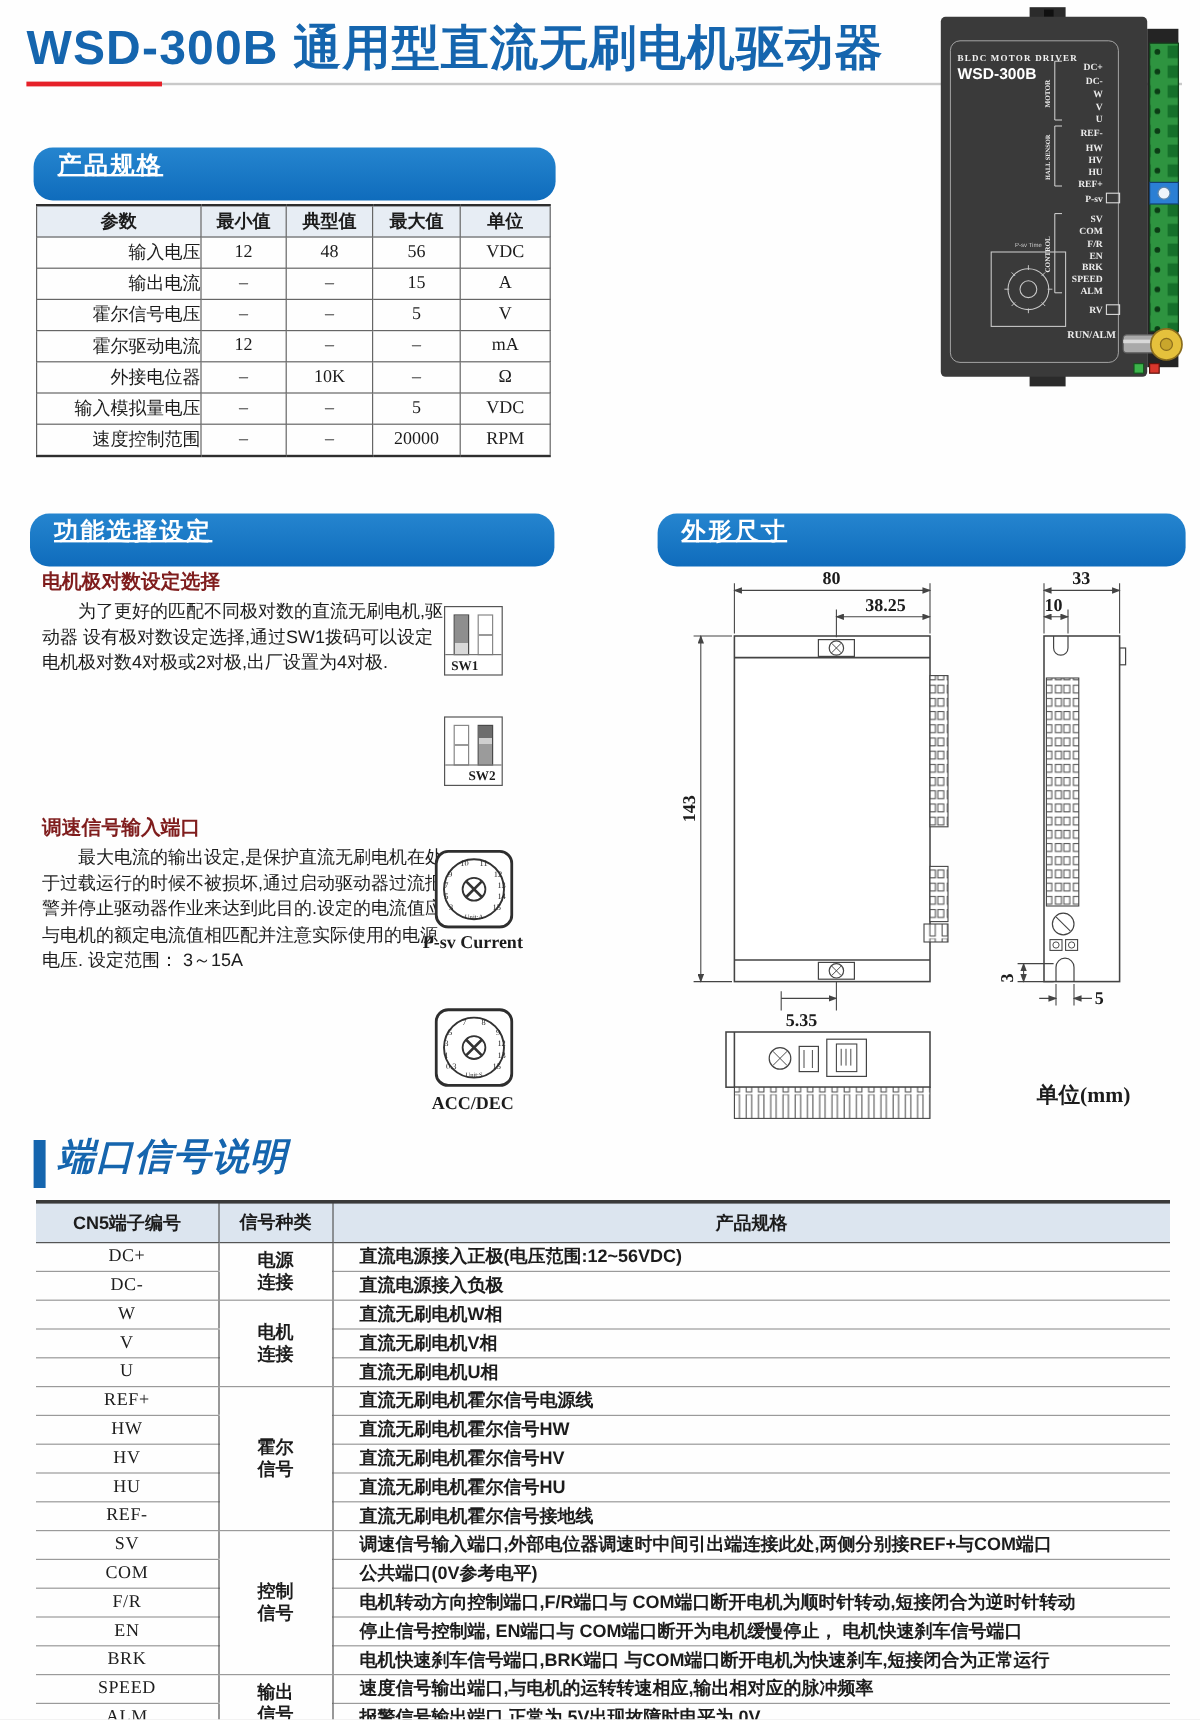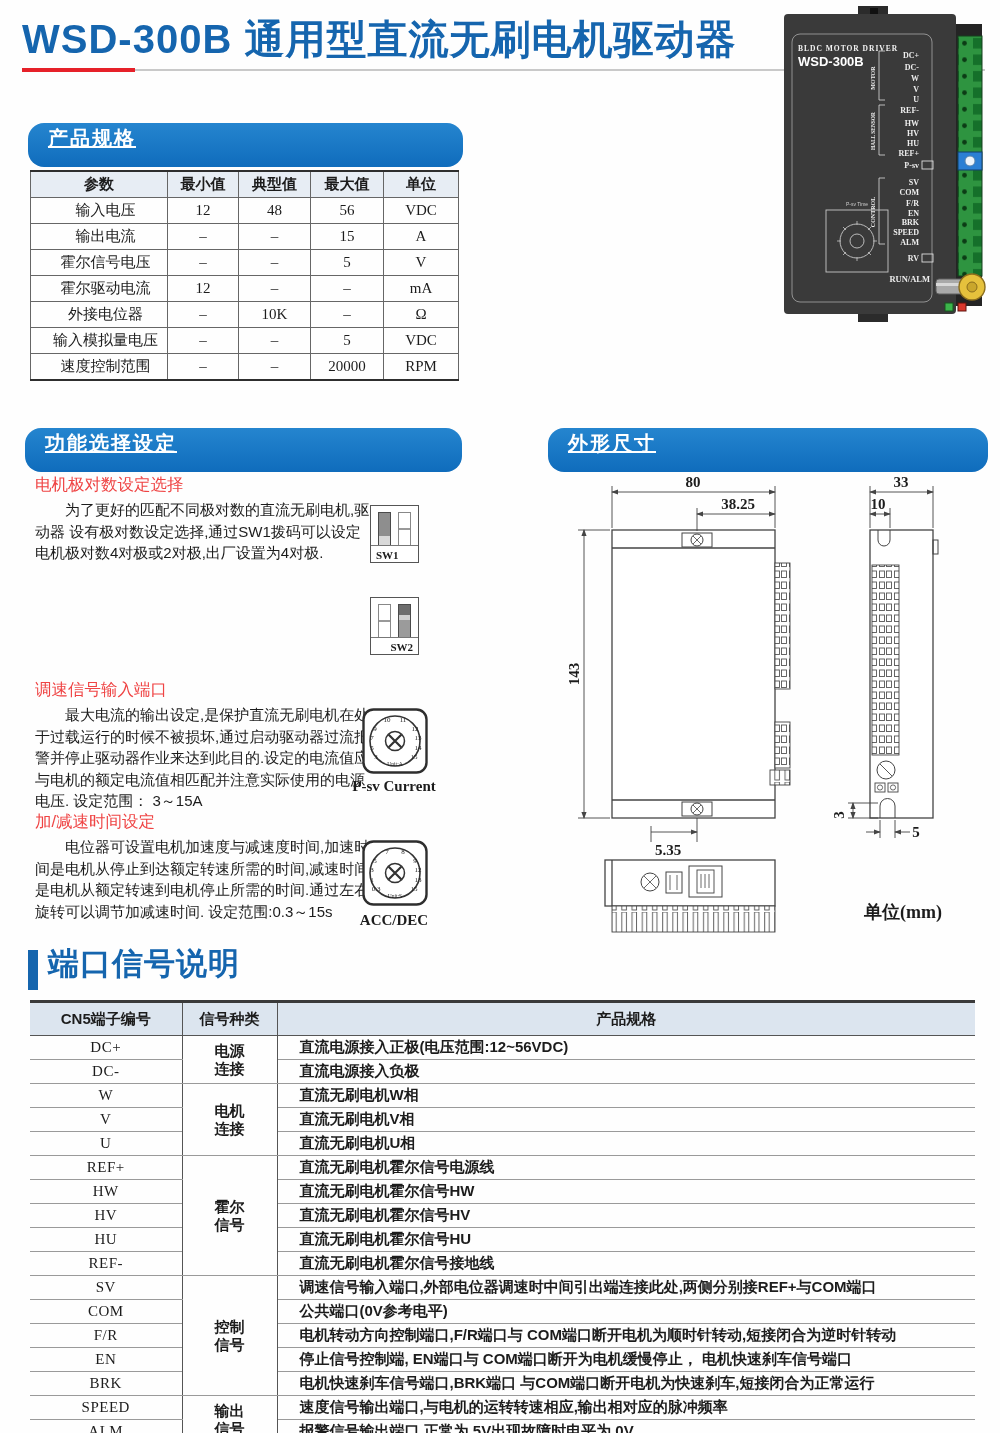--- a/index.html
+++ b/index.html
@@ -20,27 +20,27 @@
   .pill.spec{left:28px;top:123px;width:435px;}
   .pill.func{left:25px;top:428px;width:437px;}
   .pill.dim{left:548px;top:428px;width:440px;}
 
   
   .stable{position:absolute;left:30px;top:170px;width:428px;border-collapse:collapse;
           table-layout:fixed;font-family:"Liberation Serif","DejaVu Serif",serif;font-size:15px;}
   .stable th,.stable td{border:1px solid #666;height:25px;text-align:center;padding:0;}
   .stable th{background:#e7edf4;font-weight:bold;border-top:2.5px solid #2e2e2e;}
   .stable tr:last-child td{border-bottom:2.5px solid #2e2e2e;}
-  .stable td.p{ text-align:center;padding-left:13px;}
+  .stable td.p{ text-align:right;padding-left:13px;}
   .stable col.c0{width:137px}.stable col.c1{width:71px}.stable col.c2{width:72px}
   .stable col.c3{width:73px}.stable col.c4{width:75px}
 
   
   .fblock{position:absolute;left:35px;width:340px;}
-  .fblock h3{margin:0 0 3px 0;font-size:16.5px;font-weight:normal;color:#ef4444;}
+  .fblock h3{margin:0 0 3px 0;font-size:16.5px;font-weight:bold;color:#7f1d1d;}
   .fblock p{margin:0;font-size:15px;line-height:21.5px;text-indent:2em;font-weight:500;}
   .fb1{top:474px}.fb2{top:566px}.fb3{top:679px}.fb4{top:811px}
 
   
   .dip{position:absolute;width:49px;height:58px;background:#fff;border:1.6px solid #555;box-sizing:border-box;}
   .dip .ch{position:absolute;top:6px;width:13px;height:34px;border:1px solid #888;background:#fff;box-sizing:border-box;}
   .dip .ch.l{left:7px}.dip .ch.r{right:7px}
   .dip .ch.on1{background:linear-gradient(180deg,#8e8e8e 0 72%,#d9d9d9 72% 100%);border-color:#4a4a4a;}
   .dip .ch.on2{background:linear-gradient(180deg,#6d6d6d 0 30%,#cfcfcf 30% 46%,#9b9b9b 46% 100%);border-color:#4a4a4a;}
   .dip .ch.off{background:linear-gradient(180deg,transparent 0 48%,#999 48% 52%,transparent 52% 100%);}
@@ -49,21 +49,21 @@
   .dip .lbl.ll{left:5px}.dip .lbl.lr{right:5px}
   .sw1{left:370px;top:505px}.sw2{left:370px;top:597px}
 
   .dial{position:absolute;}
   .d1{left:362px;top:708px}.d2{left:362px;top:840px}
   .dial-cap{position:absolute;width:120px;text-align:center;font:bold 15px "Liberation Serif",serif;}
   .dc1{left:334px;top:778px}.dc2{left:334px;top:912px}
 
   
   .port-bar{position:absolute;left:28px;top:950px;width:10px;height:40px;background:#1565ae;}
-  .port-title{position:absolute;left:48px;top:943px;font-size:31px;font-weight:bold;color:#1565ae;letter-spacing:1px;}
+  .port-title{position:absolute;left:48px;top:943px;font-size:31px;font-weight:bold;color:#1565ae;letter-spacing:1px;font-style:italic;}
 
   .ptable{position:absolute;left:30px;top:1000px;width:945px;border-collapse:collapse;table-layout:fixed;
           font-size:15px;border-top:3px solid #3a3a3a;border-bottom:3px solid #3a3a3a;}
   .ptable col.c0{width:152px}.ptable col.c1{width:95px}.ptable col.c2{width:698px}
   .ptable th{height:30px;background:#dce5ef;font-weight:bold;border-bottom:1.6px solid #555;}
   .ptable td{height:23px;padding:0;border-bottom:1px solid #9a9a9a;}
   .ptable tr:last-child td{border-bottom:none;}
   .ptable .pin{text-align:center;font-family:"Liberation Serif","DejaVu Serif",serif;letter-spacing:.5px;}
   .ptable .grp{text-align:center;border-left:1.2px solid #555;border-right:1.2px solid #555;
                white-space:pre-line;line-height:18px;font-weight:bold;}
@@ -231,24 +231,20 @@
     </table>
 
   <div class="fblock fb1">
     <h3>电机极对数设定选择</h3>
     <p>为了更好的匹配不同极对数的直流无刷电机,驱动器 设有极对数设定选择,通过SW1拨码可以设定电机极对数4对极或2对极,出厂设置为4对极.</p>
   </div>
   <div class="fblock fb3">
     <h3>调速信号输入端口</h3>
     <p>最大电流的输出设定,是保护直流无刷电机在处于过载运行的时候不被损坏,通过启动驱动器过流报警并停止驱动器作业来达到此目的.设定的电流值应与电机的额定电流值相匹配并注意实际使用的电源电压. 设定范围： 3～15A</p>
   </div>
-  <div class="fblock fb4">
-    <h3>加/减速时间设定</h3>
-    <p>电位器可设置电机加速度与减速度时间,加速时间是电机从停止到达额定转速所需的时间,减速时间是电机从额定转速到电机停止所需的时间.通过左右旋转可以调节加减速时间.  设定范围:0.3～15s</p>
-  </div>
 
   <div class="dip sw1">
     <div class="ch l on1"></div>
     <div class="ch r off"></div>
     <div class="sep"></div>
     <div class="lbl ll">SW1</div>
   </div>
   <div class="dip sw2">
     <div class="ch l off"></div>
     <div class="ch r on2"></div>

